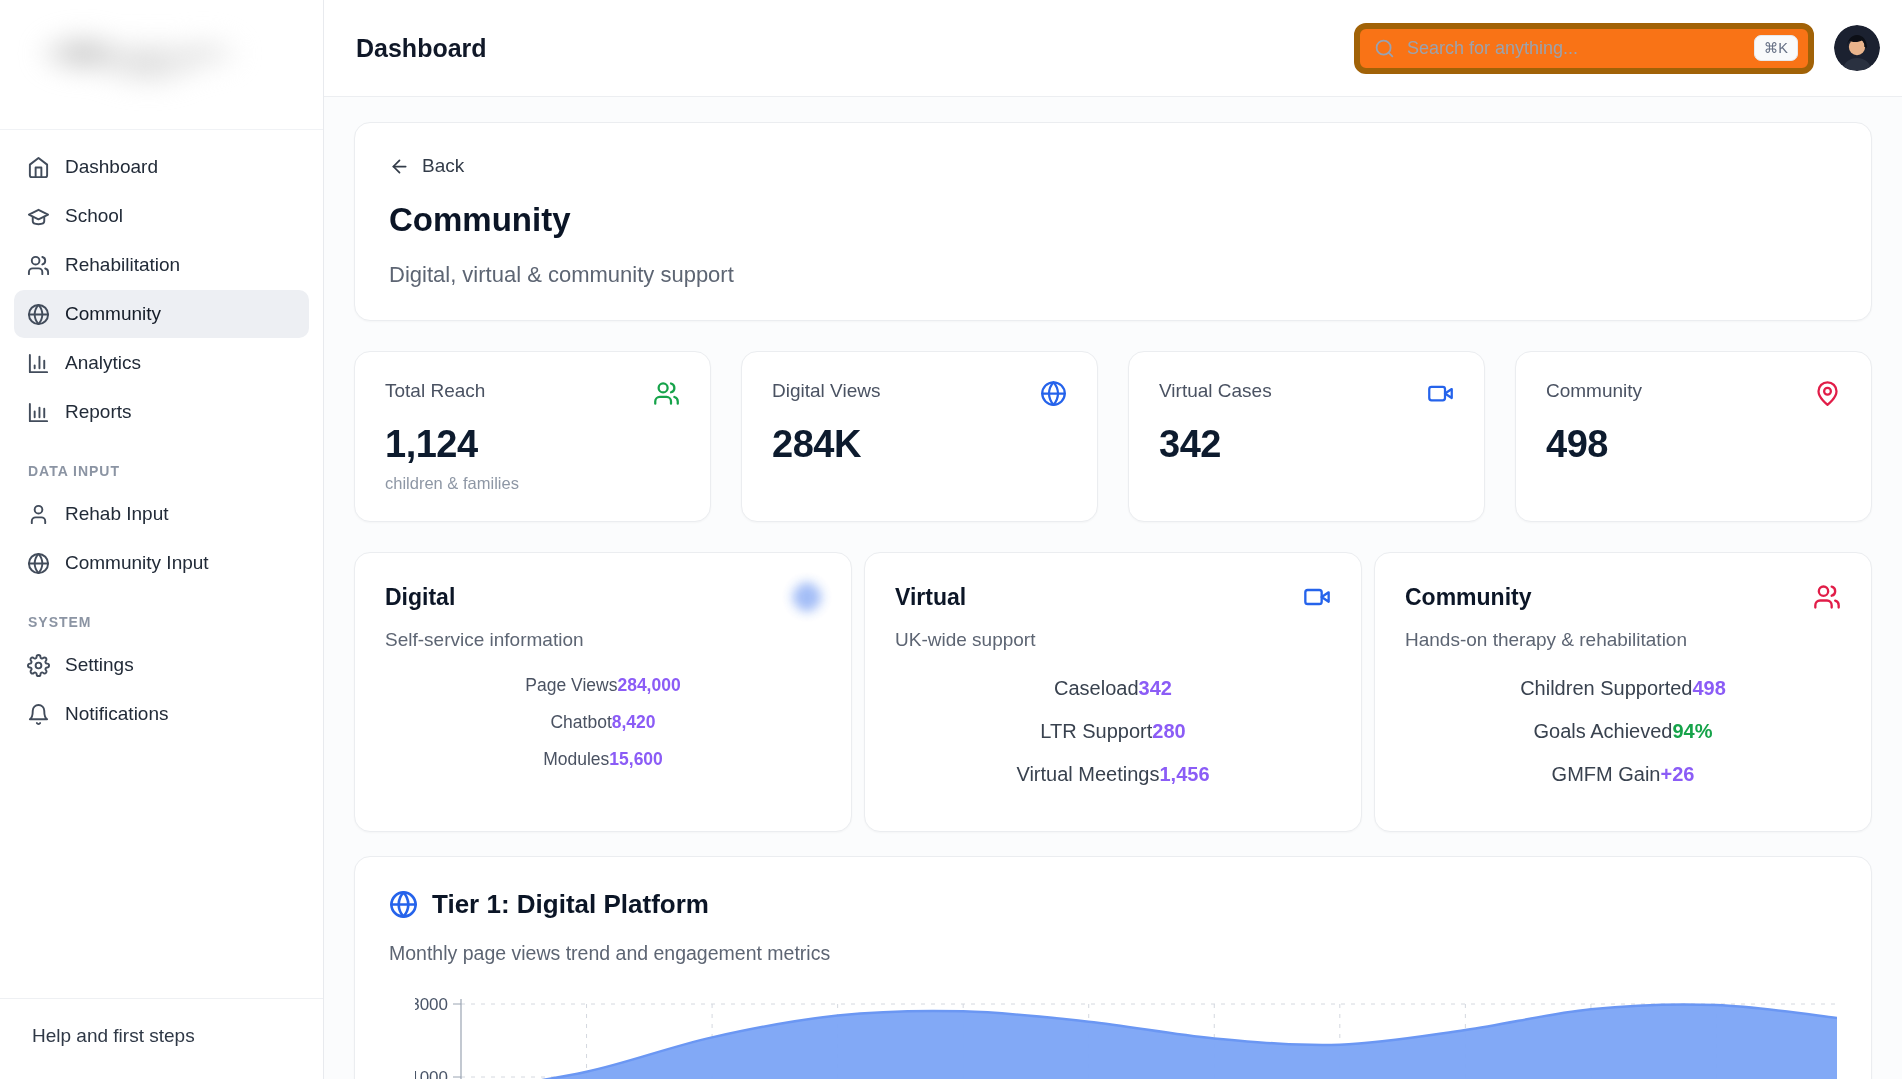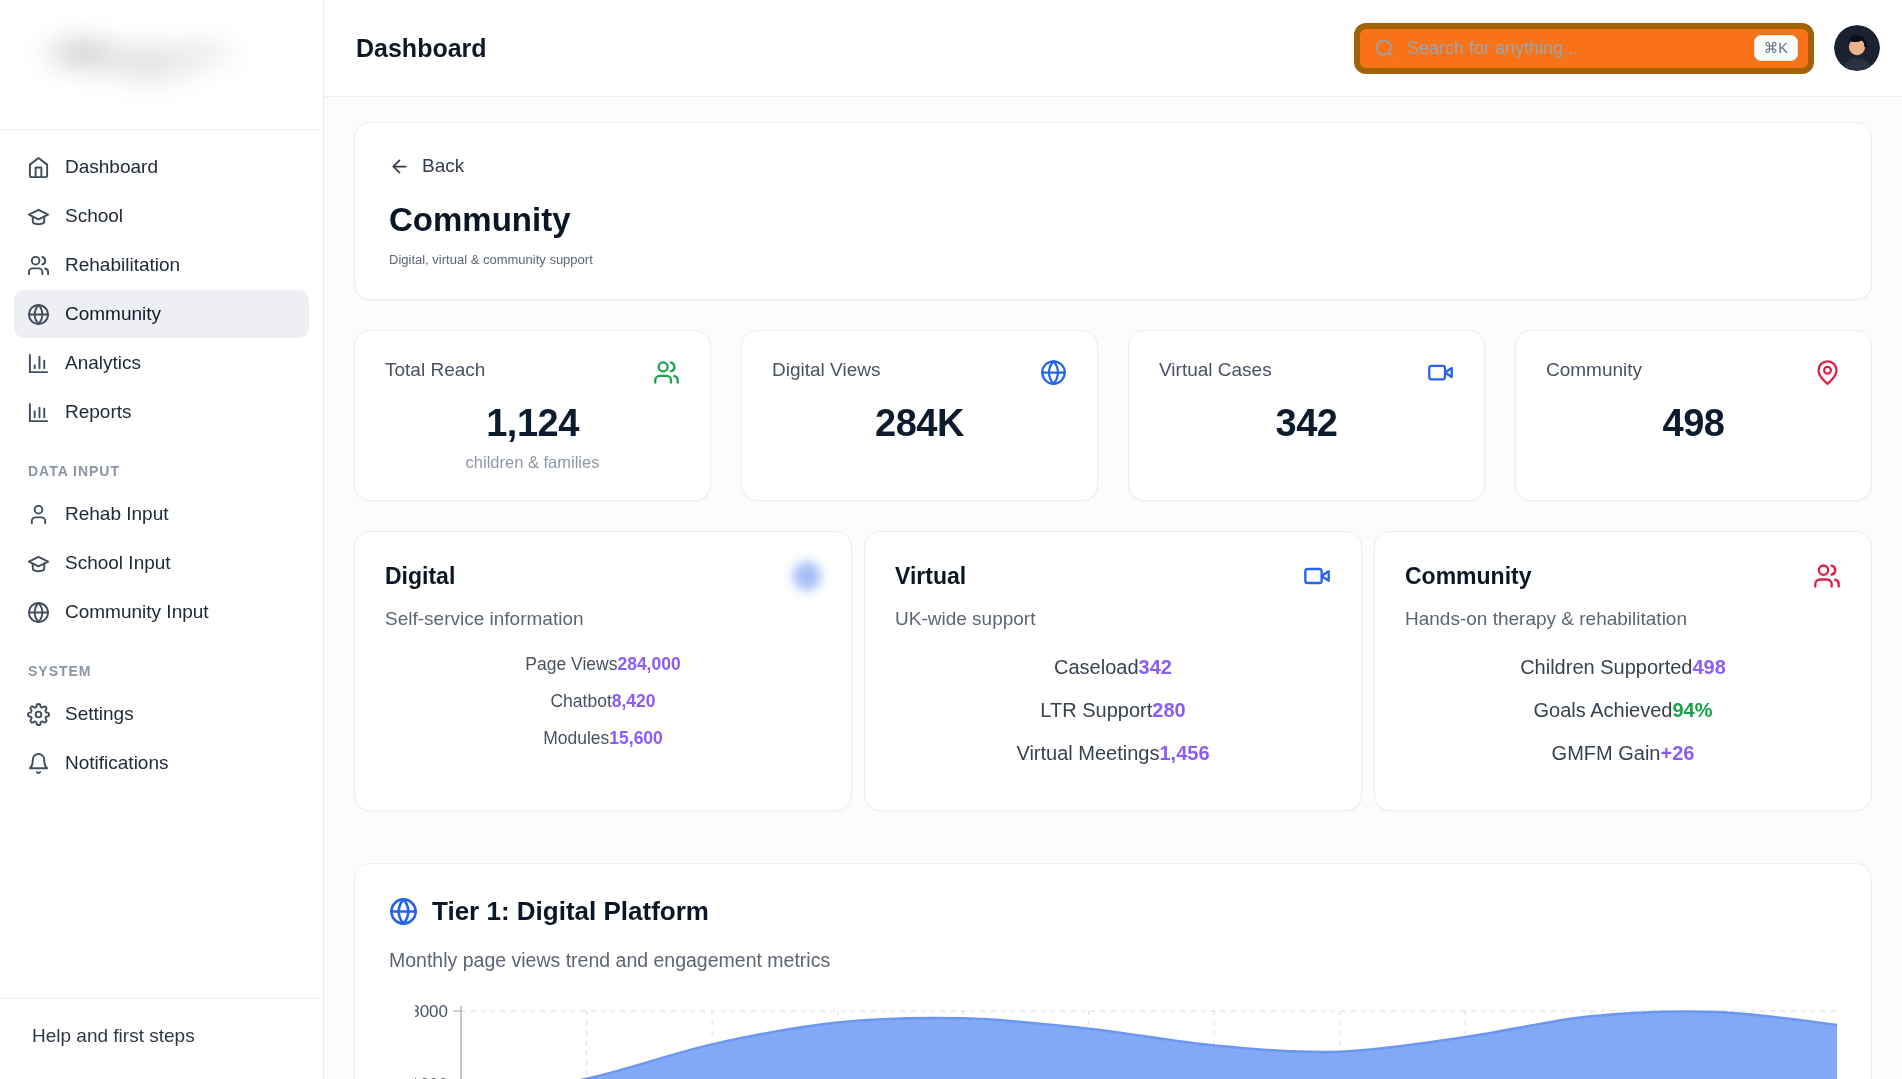--- a/index.html
+++ b/index.html
@@ -78,33 +78,33 @@
   }
   .card {
     background:#fff; border:1px solid #ebedf0; border-radius:16px;
     box-shadow:0 1px 2px rgba(16,24,40,.03);
   }
   .hero { padding:32px 34px; margin-bottom:30px; }
   .back-row { display:flex; align-items:center; gap:12px; font-size:19px; color:#333c49; cursor:pointer; width:max-content; }
   .back-row .bicon { display:inline-flex; color:#333c49; }
   .back-row .bicon svg { width:21px; height:21px; }
   .hero-title { font-size:33px; font-weight:700; color:#0b1526; margin-top:24px; }
-  .hero-sub { font-size:13px; color:#5d6573; margin-top:13px; }
-
-  .stats-row { display:grid; grid-template-columns:repeat(4,1fr); gap:30px; margin-bottom:30px;text-align:center; }
+  .hero-sub { font-size:22px; color:#5d6573; margin-top:23px; }
+
+  .stats-row { display:grid; grid-template-columns:repeat(4,1fr); gap:30px; margin-bottom:30px; }
   .stat-card { padding:28px 30px; min-height:170px; }
   .stat-head { display:flex; align-items:flex-start; justify-content:space-between; }
   .stat-label { font-size:19px; color:#4a5262; }
   .stat-icon { display:inline-flex; }
   .stat-icon svg { width:27px; height:27px; }
   .stat-value { font-size:38px; font-weight:700; color:#0d1b2e; margin-top:16px; letter-spacing:-0.5px; }
   .stat-caption { font-size:16.5px; color:#8e97a5; margin-top:8px; min-height:18px; }
   .c-green { color:#16a34a; } .c-blue { color:#2563eb; } .c-red { color:#e11d48; }
 
-  .detail-row { display:grid; grid-template-columns:repeat(3,1fr); gap:12px; margin-bottom:52px; }
+  .detail-row { display:grid; grid-template-columns:repeat(3,1fr); gap:12px; margin-bottom:24px; }
   .detail-card { padding:30px 30px 24px; min-height:280px; }
   .detail-head { display:flex; align-items:center; justify-content:space-between; }
   .detail-title { font-size:23px; font-weight:700; color:#0c1627; }
   .detail-icon { display:inline-flex; }
   .detail-icon svg { width:28px; height:28px; }
   .detail-icon.blurred { filter:blur(6px); opacity:.85; }
   .detail-sub { font-size:19px; color:#5d6573; margin:18px 0 16px; }
   .drow { display:flex; align-items:center; justify-content:center; padding:10px 0; }
   .drow .dlabel { color:#4a5262; }
   .drow .dvalue { font-weight:700; color:#8b5cf6; }
@@ -201,29 +201,20 @@
   <div class="section-label">DATA INPUT</div>
   <nav class="nav" style="padding-top:0">
     <div class="nav-item">
       <span class="nicon">
           <svg class="ic" viewBox="0 0 24 24">
             <path d="M19 21v-2a4 4 0 0 0-4-4H9a4 4 0 0 0-4 4v2"></path>
             <circle cx="12" cy="7" r="4"></circle>
           </svg>
         </span>
       <span>Rehab Input</span>
-    </div>
-    <div class="nav-item">
-      <span class="nicon">
-          <svg class="ic" viewBox="0 0 24 24">
-            <path d="M22 10 12 5 2 10l10 5 10-5z"></path>
-            <path d="M6 12.3V17c0 1.7 2.7 3 6 3s6-1.3 6-3v-4.7"></path>
-          </svg>
-        </span>
-      <span>School Input</span>
     </div>
     <div class="nav-item">
       <span class="nicon">
           <svg class="ic" viewBox="0 0 24 24">
             <circle cx="12" cy="12" r="10"></circle>
             <path d="M2 12h20"></path>
             <path d="M12 2a15.3 15.3 0 0 1 4 10 15.3 15.3 0 0 1-4 10 15.3 15.3 0 0 1-4-10 15.3 15.3 0 0 1 4-10z"></path>
           </svg>
         </span>
       <span>Community Input</span>

